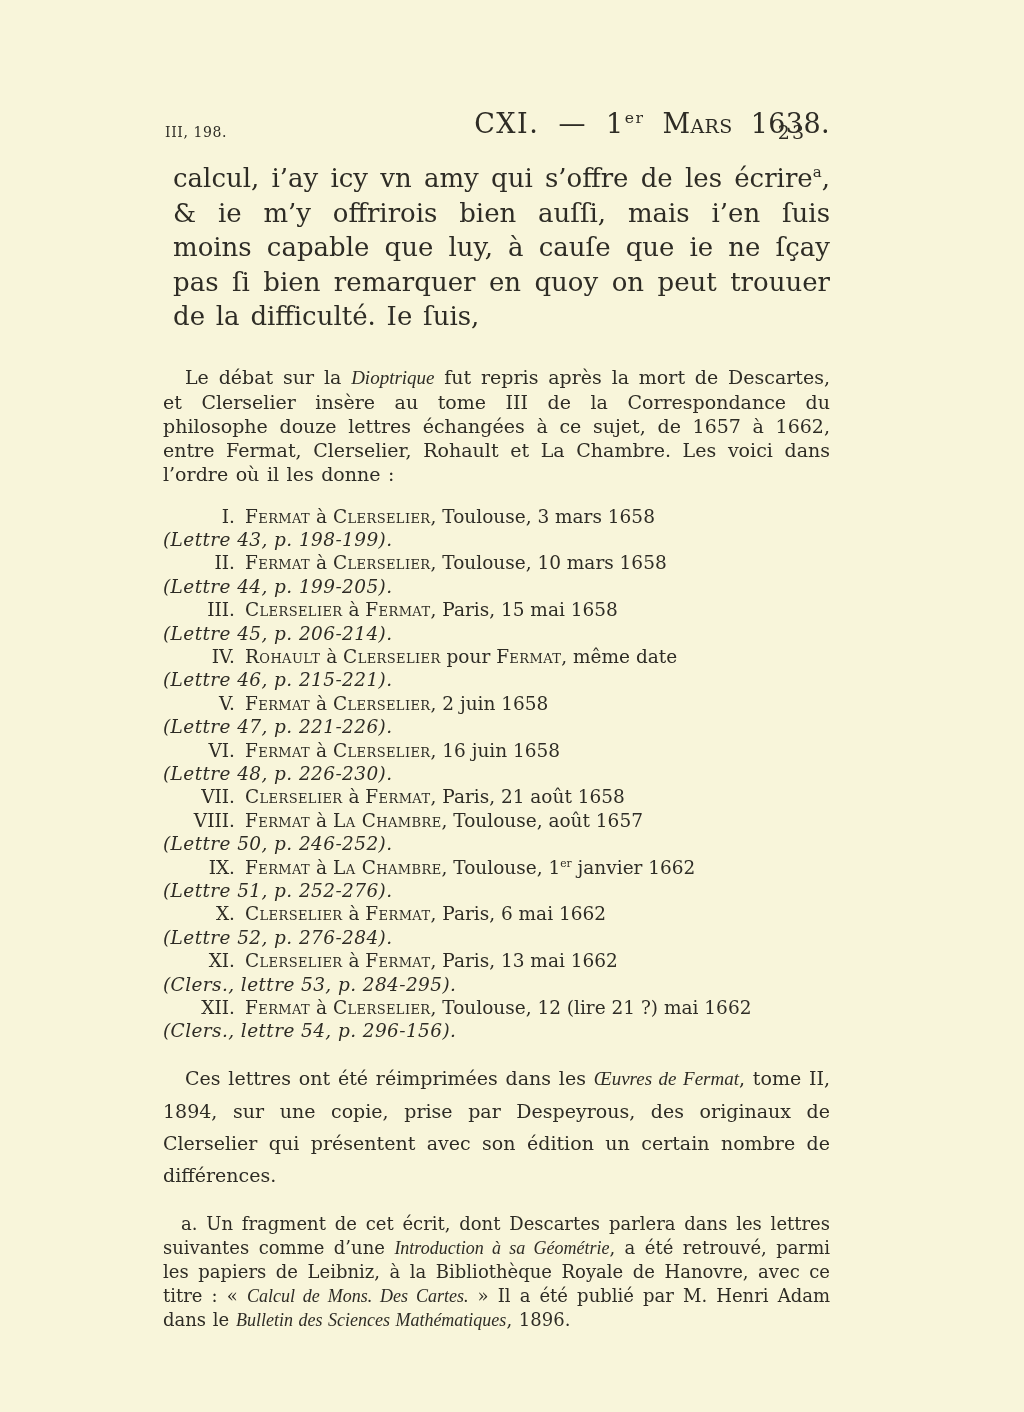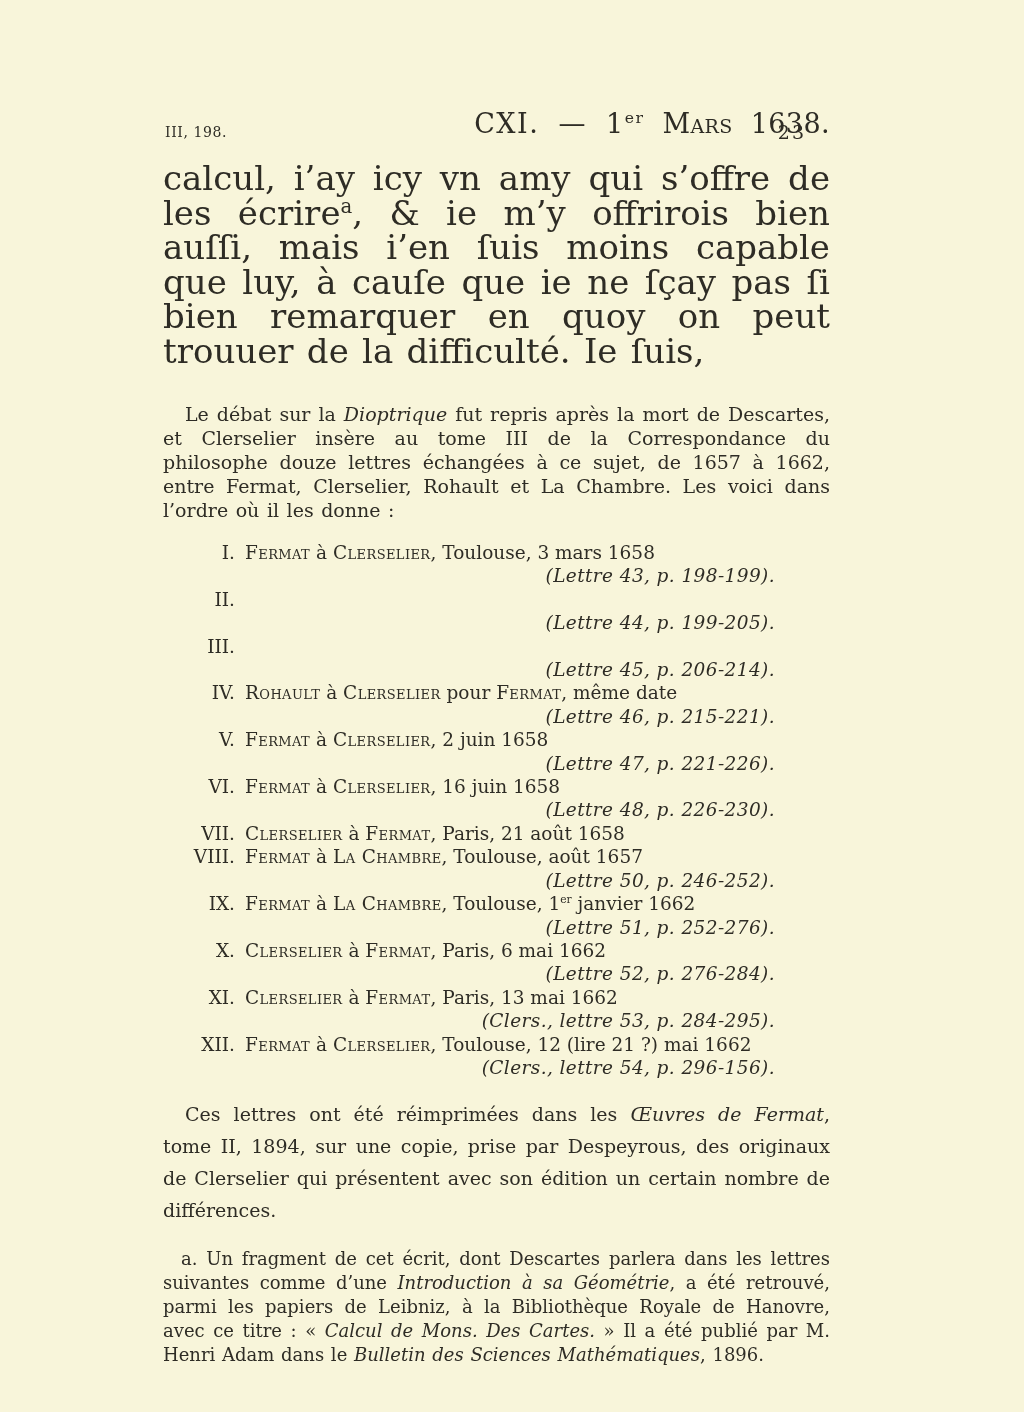--- a/index.html
+++ b/index.html
@@ -18,53 +18,53 @@
   .marginal { position: absolute; left: 2px; bottom: 4px; font-size: 14px; letter-spacing: 0.6px; }
   .running-title {
     margin: 0; text-align: right; font-weight: normal;
     font-size: 27px; letter-spacing: 1.5px; word-spacing: 9px;
   }
   .folio { position: absolute; right: 24px; bottom: 1px; font-size: 19px; letter-spacing: 2px; text-align: right; }
 
   
   .opening {
     margin-top: 17px;
-    font-size: 34px; line-height: 34.5px;
-    text-align: justify; word-spacing: 2.5px;
+    font-size: 26px; line-height: 34.5px;
+    text-align: justify; word-spacing: 2.5px; margin-left: 10px;
   }
 
   
   .intro {
     margin-top: 31px;
     font-size: 19px; line-height: 24px;
     text-align: justify; text-indent: 22px; word-spacing: 1.5px;
   }
 
   
   .letters { margin-top: 11px; font-size: 18.5px; line-height: 23.4px; }
   .letter-line { display: flex; }
   .letter-numeral { flex: none; width: 72px; text-align: right; margin-right: 10px; }
   .letter-text { flex: 1; }
-  .letter-ref { text-align: right; padding-right: 55px; font-style: italic; letter-spacing: 0.4px; }
+  .letter-ref { padding-right: 55px; font-style: italic; letter-spacing: 0.4px; }
 
   
   .reprint {
     font-size: 19px; line-height: 32px;
     text-align: justify; text-indent: 22px; word-spacing: 1.5px;
   }
 
   
   .footnote {
     margin-top: 21px;
     font-size: 18px; line-height: 24px;
     text-align: justify; text-indent: 18px; word-spacing: 1px;
   }
 
   .sc  { font-variant: small-caps; letter-spacing: 0.4px; }
-  .it  { font-style: italic; }
+  .it  { font-style: italic; font-family: Liberation Serif, serif; }
   .sup { vertical-align: super; font-size: 0.58em; line-height: 0; }
 </style>
 </head>
 <body>
 
 <div class="page">
   <div class="content">
 
     <header class="page-header">
       <span class="marginal">III, 198.</span>
@@ -81,27 +81,29 @@
     <div class="letter-line">
       <span class="letter-numeral">I.</span>
       <span class="letter-text"><span class="sc">Fermat</span><span> à </span><span class="sc">Clerselier</span><span>, Toulouse, 3 mars 1658</span></span>
     </div>
     <div class="letter-ref">(Lettre 43, p. 198-199).</div>
   </div>
 
   <div class="letter-item">
     <div class="letter-line">
       <span class="letter-numeral">II.</span>
+      <span class="letter-text"><span class="sc">Fermat</span><span> à </span><span class="sc">Clerselier</span><span>, Toulouse, 10 mars 1658</span></span>
     </div>
     <div class="letter-ref">(Lettre 44, p. 199-205).</div>
   </div>
 
   <div class="letter-item">
     <div class="letter-line">
       <span class="letter-numeral">III.</span>
+      <span class="letter-text"><span class="sc">Clerselier</span><span> à </span><span class="sc">Fermat</span><span>, Paris, 15 mai 1658</span></span>
     </div>
     <div class="letter-ref">(Lettre 45, p. 206-214).</div>
   </div>
 
   <div class="letter-item">
     <div class="letter-line">
       <span class="letter-numeral">IV.</span>
       <span class="letter-text"><span class="sc">Rohault</span><span> à </span><span class="sc">Clerselier</span><span> pour </span><span class="sc">Fermat</span><span>, même date</span></span>
     </div>
     <div class="letter-ref">(Lettre 46, p. 215-221).</div>

